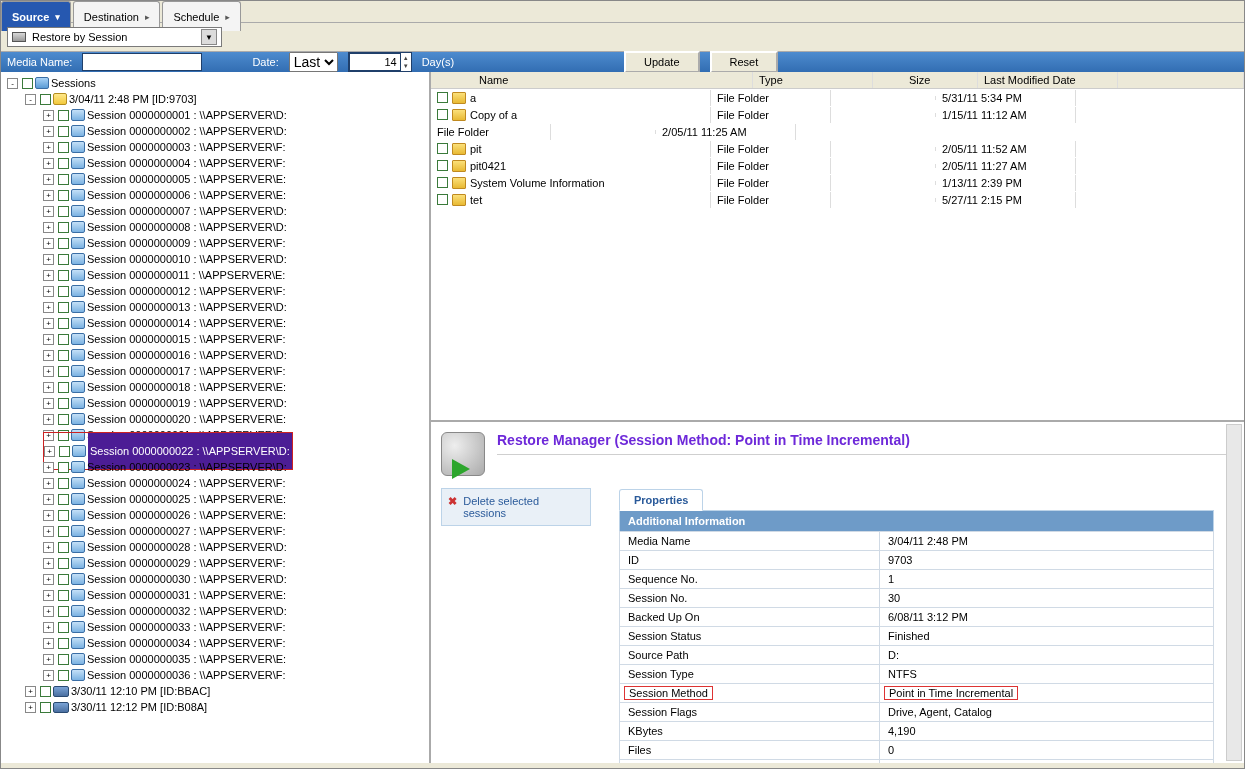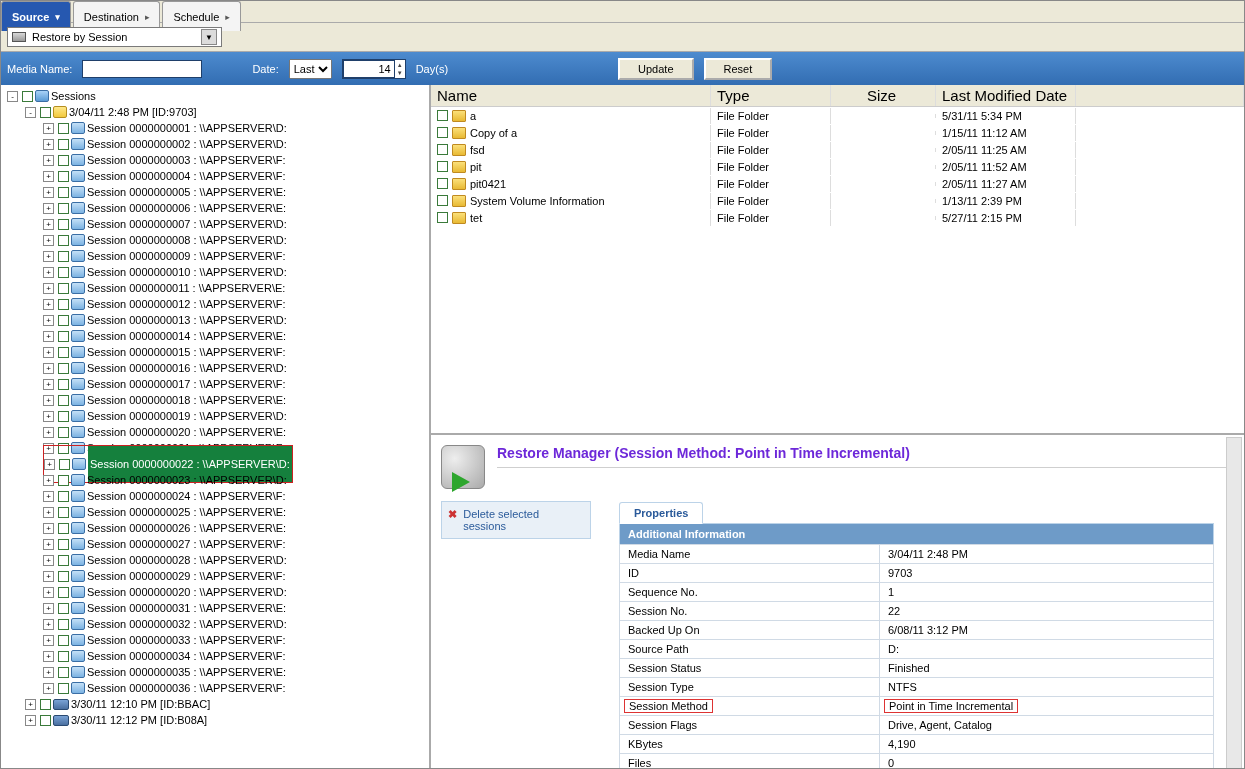--- a/index.html
+++ b/index.html
@@ -63,36 +63,36 @@
     border: 1px solid #888;
     display: flex;
     align-items: center;
     justify-content: center;
     font-size: 8px;
   }
   .filterbar {
     display: flex;
     align-items: center;
     background: linear-gradient(#4d8bcf, #326db2);
-    height: 33px;
+    height: 20px;
     padding: 0 6px;
     gap: 10px;
     color: #fff;
   }
   .filterbar label { color: #fff; }
   .filterbar input[type=text] {
     height: 18px;
     border: 1px solid #1f3f6a;
     background: #fff;
     padding: 0 3px;
     font-size: 11px;
   }
   .filterbar select {
     height: 20px;
-    font-size: 11px;
+    font-size: 14px;
   }
   .filterbar .btn {
     background: #ece9d8;
     border: 2px outset #fff;
     height: 22px;
     padding: 0 18px;
     font-size: 11px;
     color: #000;
   }
   .spinbox {
@@ -144,21 +144,22 @@
     flex: 1;
     background: #fff;
     overflow: auto;
     position: relative;
     padding: 10px;
   }
   .list-header {
     display: flex;
     background: #ece9d8;
     border-bottom: 1px solid #ccc;
-    font-size: 15px;
+    font-size: 11px;
+    padding-left: 42px;
   }
   .list-header div, .file-row div.cell {
     padding: 2px 6px;
     border-right: 1px solid #ddd;
   }
   .col-name { width: 280px; }
   .col-type { width: 120px; }
   .col-size { width: 75px; margin-left: 30px; }
   .col-date { width: 140px; }
   .file-row {
@@ -213,21 +214,21 @@
     background: linear-gradient(#ffe88a, #f2c93d);
     border: 1px solid #b58e20;
     border-radius: 2px;
   }
   .sic {
     width: 14px; height: 10px;
     background: linear-gradient(#d8d8d8, #9a9a9a);
     border: 1px solid #555;
   }
   .sel {
-    background: #15803d;
+    background: #4c1d95;
     color: #fff;
     padding: 12px 2px;
   }
   .sel-outline {
     border: 1px solid #c22;
     padding: 0;
   }
   .rm-header {
     display: flex;
     align-items: flex-start;
@@ -569,21 +570,21 @@
       <div class="tree-row indent2">
         <span class="exp">+</span>
         <span class="chk"></span>
         <span class="session-icon"></span>
         <span> Session 0000000029 : \\APPSERVER\F:</span>
       </div>
       <div class="tree-row indent2">
         <span class="exp">+</span>
         <span class="chk"></span>
         <span class="session-icon"></span>
-        <span> Session 0000000020 : \\APPSERVER\D:</span>
+        <span> Session 0000000030 : \\APPSERVER\D:</span>
       </div>
       <div class="tree-row indent2">
         <span class="exp">+</span>
         <span class="chk"></span>
         <span class="session-icon"></span>
         <span> Session 0000000031 : \\APPSERVER\E:</span>
       </div>
       <div class="tree-row indent2">
         <span class="exp">+</span>
         <span class="chk"></span>
@@ -653,25 +654,20 @@
             <div class="cell col-name">
               <span class="chk"></span>
               <span class="folder-icon"></span>
               <span>Copy of a</span>
             </div>
             <div class="cell col-type">File Folder</div>
             <div class="cell col-size"></div>
             <div class="cell col-date">1/15/11  11:12 AM</div>
           </div>
           <div class="file-row">
-            <div class="cell col-name">
-              <span class="chk"></span>
-              <span class="folder-icon"></span>
-              <span>fsd</span>
-            </div>
             <div class="cell col-type">File Folder</div>
             <div class="cell col-size"></div>
             <div class="cell col-date">2/05/11  11:25 AM</div>
           </div>
           <div class="file-row">
             <div class="cell col-name">
               <span class="chk"></span>
               <span class="folder-icon"></span>
               <span>pit</span>
             </div>
@@ -740,33 +736,33 @@
             <tr>
                   <td class="k">ID</td>
                   <td>9703</td>
                 </tr>
             <tr>
                   <td class="k">Sequence No.</td>
                   <td>1</td>
                 </tr>
             <tr>
                   <td class="k">Session No.</td>
-                  <td>22</td>
+                  <td>30</td>
                 </tr>
             <tr>
                   <td class="k">Backed Up On</td>
                   <td>6/08/11 3:12 PM</td>
                 </tr>
             <tr>
+                  <td class="k">Session Status</td>
+                  <td>Finished</td>
+                </tr>
+            <tr>
                   <td class="k">Source Path</td>
                   <td>D:</td>
-                </tr>
-            <tr>
-                  <td class="k">Session Status</td>
-                  <td>Finished</td>
                 </tr>
             <tr>
                   <td class="k">Session Type</td>
                   <td>NTFS</td>
                 </tr>
             <tr class="hl-row">
                   <td class="k"><span class="hl-box">Session Method</span></td>
                   <td><span class="hl-box">Point in Time Incremental</span></td>
                 </tr>
             <tr>

